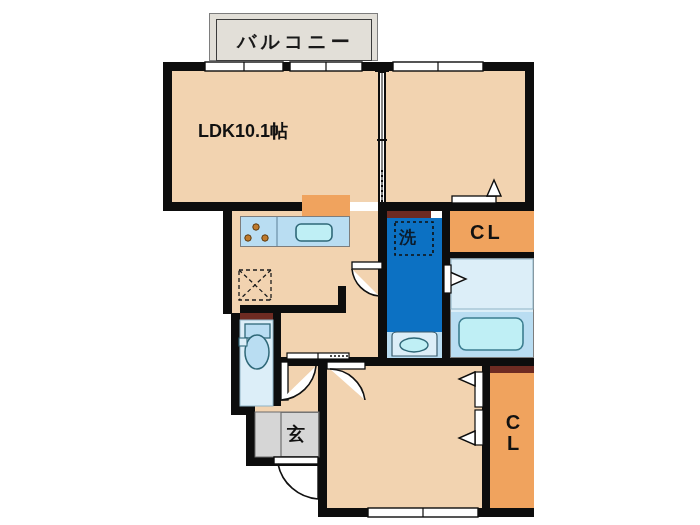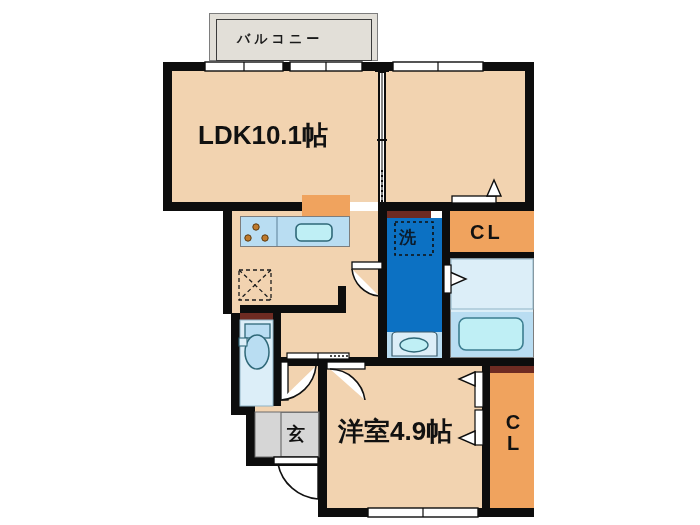--- a/index.html
+++ b/index.html
@@ -31,26 +31,26 @@
   
   .lbl{
     position:absolute;
     color:#111111;
     font-weight:bold;
     white-space:nowrap;
     letter-spacing:0px;
     line-height:1;
     user-select:none;
   }
-  .lbl-room{font-size:26px;}
+  .lbl-room{font-size:18px;}
   .lbl-cl{font-size:20px;letter-spacing:3px;}
   .lbl-cl-v{font-size:20px;line-height:1.05;text-align:center;}
   .lbl-sen{font-size:17px;}
   .lbl-gen{font-size:18px;}
-  .lbl-balcony{font-size:13px;letter-spacing:4px;color:#1a1a1a;}
+  .lbl-balcony{font-size:19px;letter-spacing:4px;color:#1a1a1a;}
 
   
   .ol{border:1px solid #3b3b3b;}
   .ol-thin{border:1px solid #7d7d7d;}
 
   svg.ovl{position:absolute;left:0;top:0;width:700px;height:525px;pointer-events:none;}
 </style>
 </head>
 <body>
 
@@ -229,15 +229,14 @@
     <line x1="326" y1="62" x2="326" y2="71" stroke="#0d0d0d" stroke-width="1.2"></line>
 
     <rect x="393" y="62" width="90" height="9" fill="#ffffff" stroke="#0d0d0d" stroke-width="1.4"></rect>
     <line x1="438" y1="62" x2="438" y2="71" stroke="#0d0d0d" stroke-width="1.2"></line>
 
     <rect x="368" y="508" width="110" height="9" fill="#ffffff" stroke="#0d0d0d" stroke-width="1.4"></rect>
     <line x1="423" y1="508" x2="423" y2="517" stroke="#0d0d0d" stroke-width="1.2"></line>
   </svg>
 
   <div class="lbl lbl-room" style="left:198px;top:122px;">LDK10.1帖</div>
-  <div class="lbl lbl-room" style="left:338px;top:418px;">洋室4.9帖</div>
 
 </div>
 
 </body></html>

